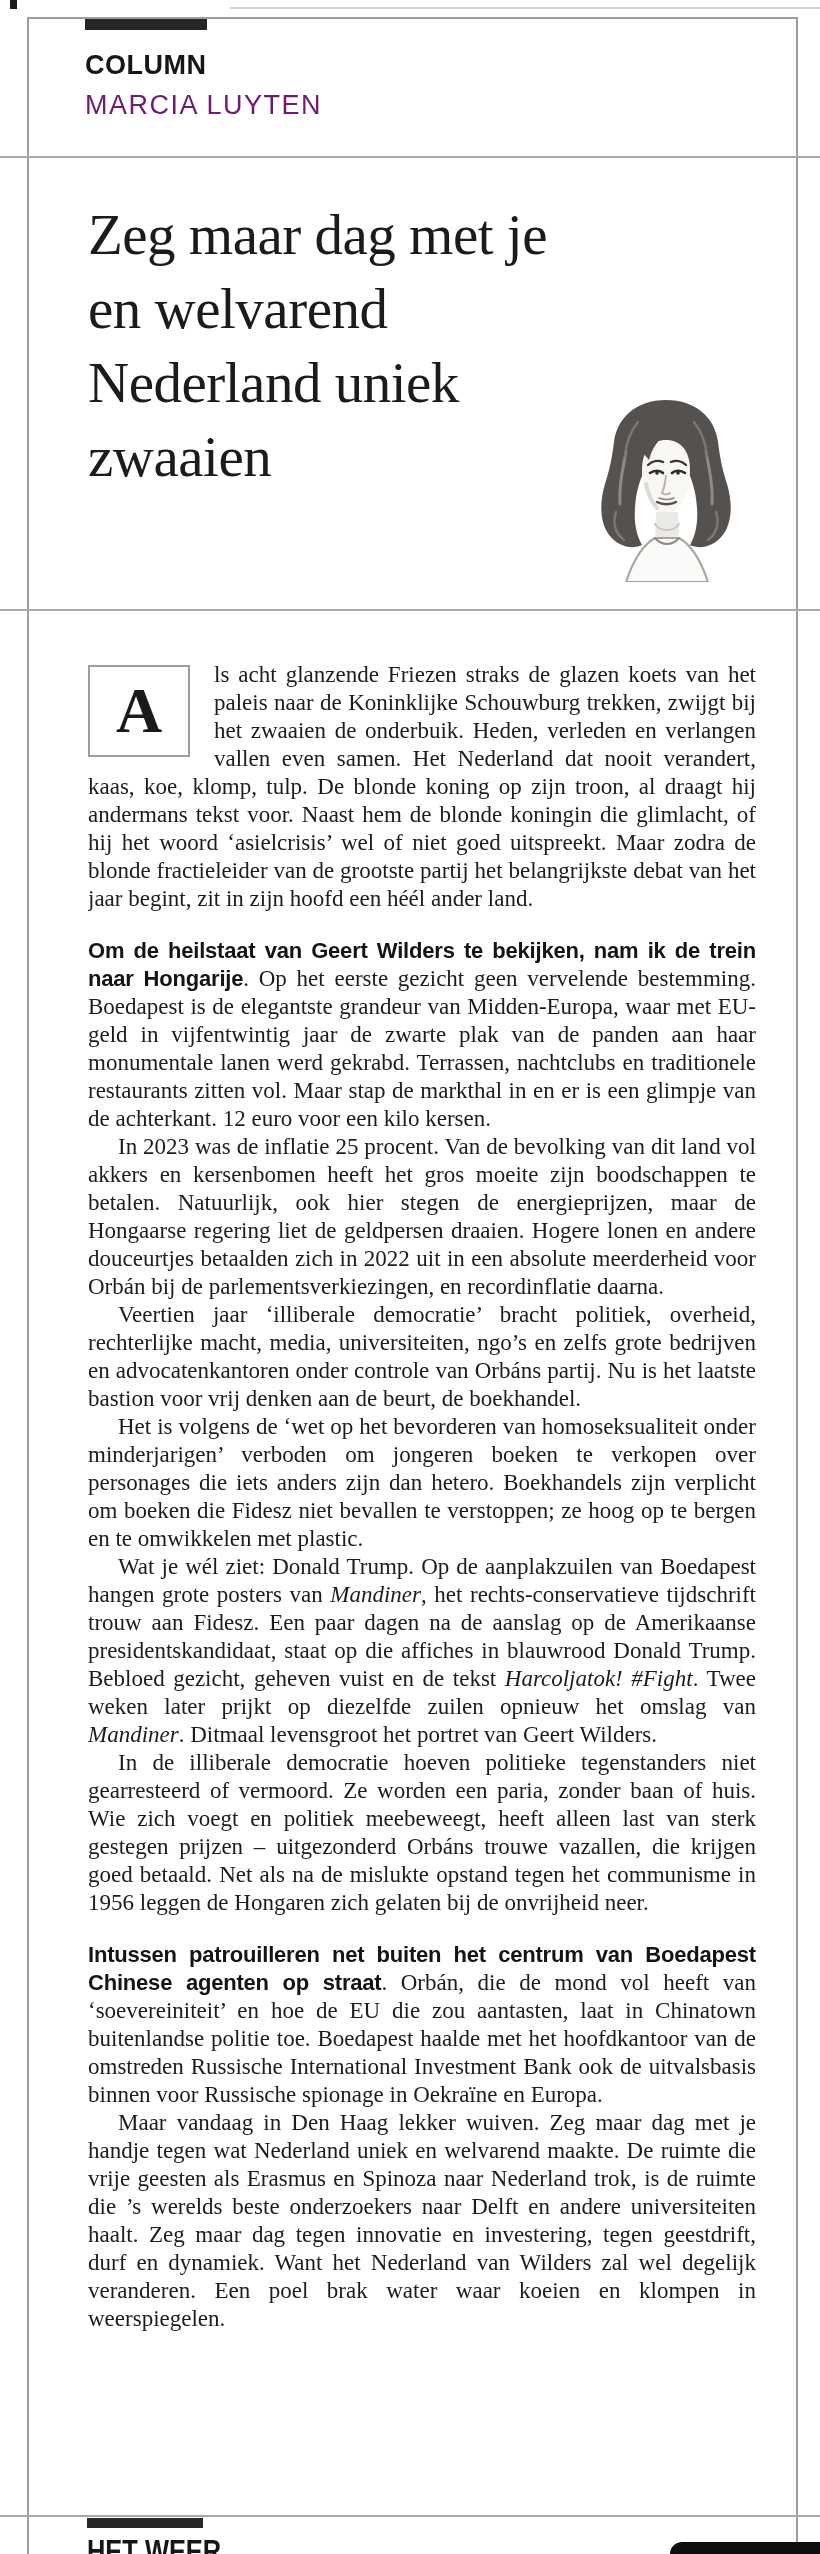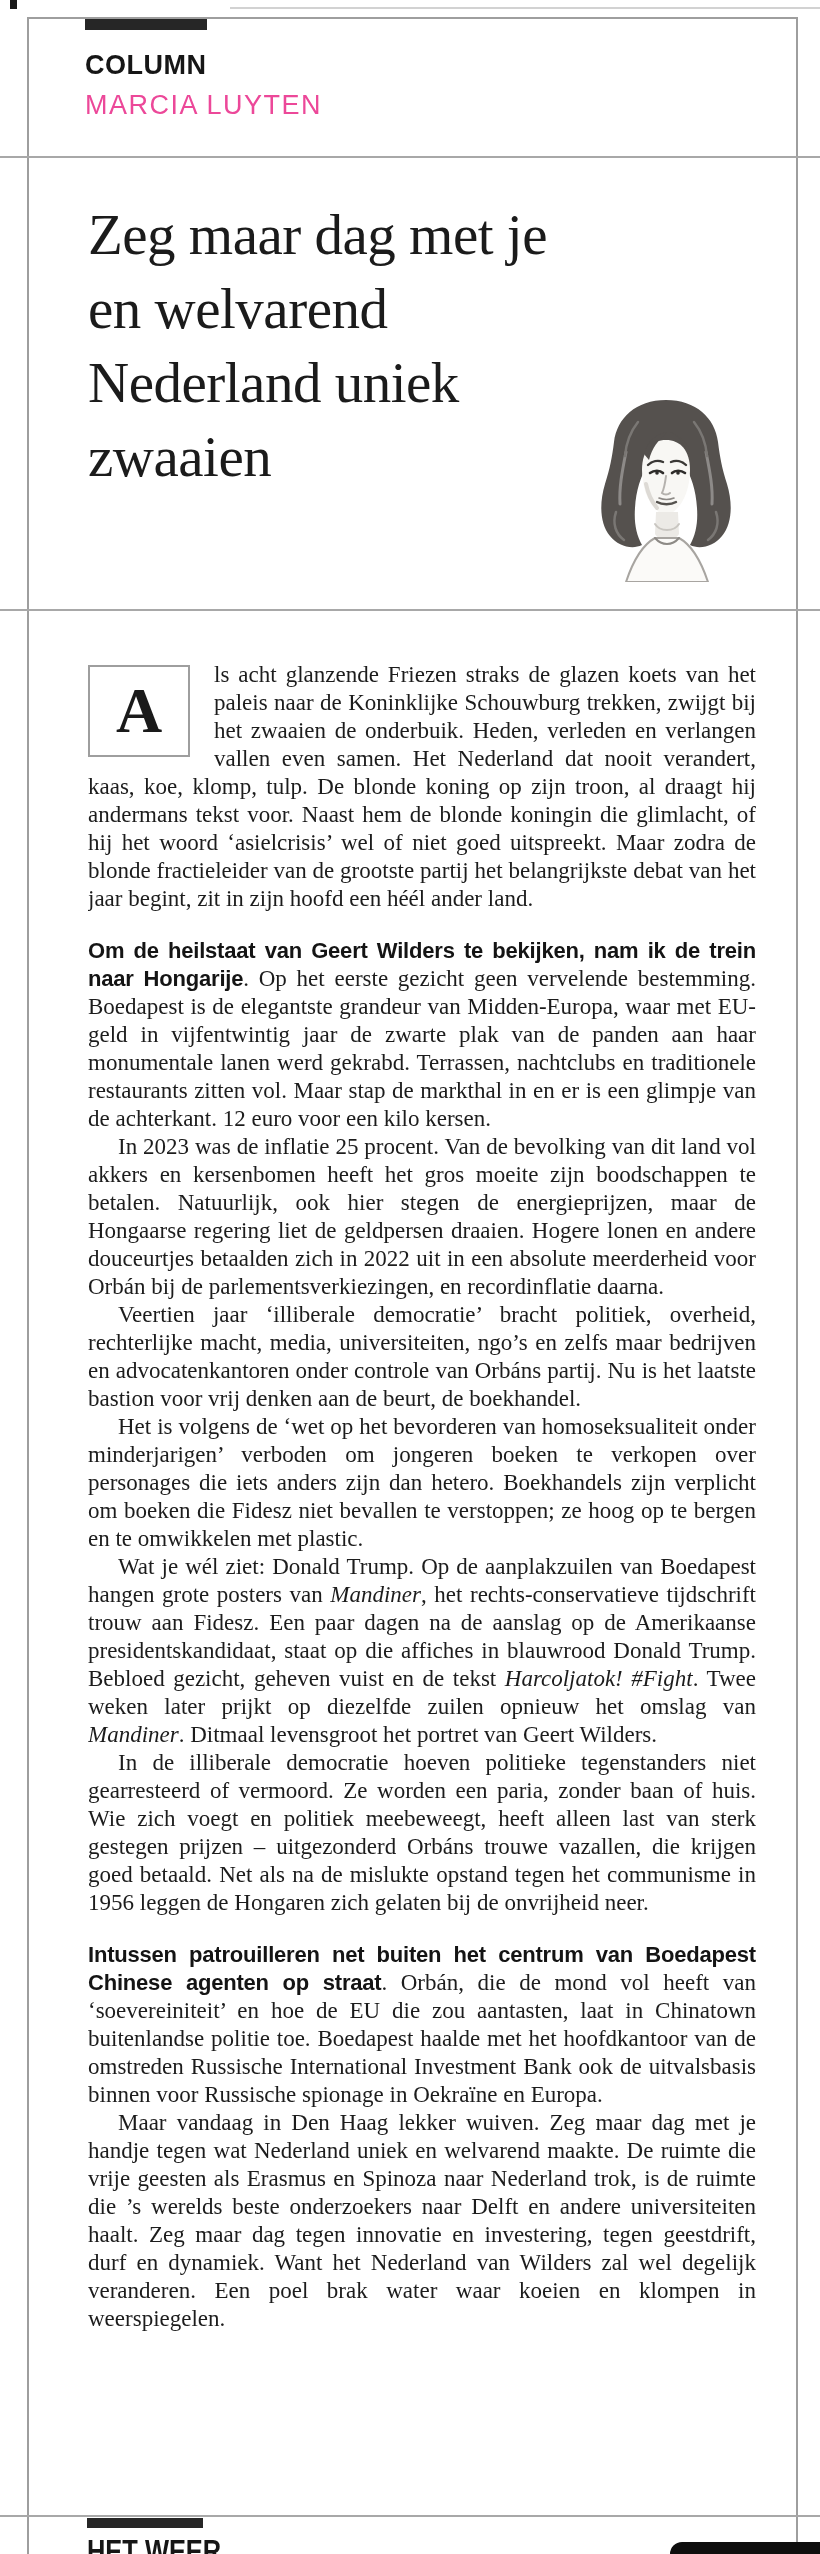--- a/index.html
+++ b/index.html
@@ -16,21 +16,21 @@
   .frame-ext.right{left:796px;top:2516px;height:38px;}
   .rule{position:absolute;left:0;width:820px;height:2px;background:#a8a8a8;}
   .rule.r1{top:156px;} .rule.r2{top:609px;} .rule.r3{top:2515px;}
 
   
   .tab{position:absolute;background:#262626;}
   .tab.kicker-tab{left:85px;top:19px;width:122px;height:11px;}
   .kicker{position:absolute;left:85px;top:50px;font-family:"Liberation Sans",sans-serif;
           font-weight:700;font-size:27px;letter-spacing:.5px;color:#161616;}
   .byline{position:absolute;left:85px;top:90px;font-family:"Liberation Sans",sans-serif;
-          font-size:27px;color:#ec4899;letter-spacing:1.5px;}
+          font-size:27px;color:#701a75;letter-spacing:1.5px;}
 
   
   .headline{position:absolute;left:88px;top:198px;width:560px;font-size:57px;line-height:74px;
             letter-spacing:-.5px;color:#1b1b1b;}
 
   
   .portrait{position:absolute;left:586px;top:392px;width:160px;height:190px;}
 
   
   .article{position:absolute;left:88px;top:661px;width:668px;height:1852px;overflow:hidden;
@@ -109,21 +109,21 @@
       </g>
     </svg>
   </div>
 
   <div class="article">
       <p class="drop"><span class="dropcap-box">
           <span>A</span>
         </span><span class="seg-normal">ls acht glanzende Friezen straks de glazen koets van het paleis naar de Koninklijke Schouwburg trekken, zwijgt bij het zwaaien de onderbuik. Heden, verleden en verlangen vallen even samen. Het Nederland dat nooit verandert, kaas, koe, klomp, tulp. De blonde koning op zijn troon, al draagt hij andermans tekst voor. Naast hem de blonde koningin die glimlacht, of hij het woord ‘asielcrisis’ wel of niet goed uitspreekt. Maar zodra de blonde fractieleider van de grootste partij het belangrijkste debat van het jaar begint, zit in zijn hoofd een héél ander land.</span></p>
       <p class="lead"><span class="seg-bold">Om de heilstaat van Geert Wilders te bekijken, nam ik de trein naar Hongarije</span><span class="seg-normal">. Op het eerste gezicht geen vervelende bestemming. Boedapest is de elegantste grandeur van Midden-Europa, waar met EU-geld in vijfentwintig jaar de zwarte plak van de panden aan haar monumentale lanen werd gekrabd. Terrassen, nachtclubs en traditionele restaurants zitten vol. Maar stap de markthal in en er is een glimpje van de achterkant. 12 euro voor een kilo kersen.</span></p>
       <p class="indent"><span class="seg-normal">In 2023 was de inflatie 25 procent. Van de bevolking van dit land vol akkers en kersenbomen heeft het gros moeite zijn boodschappen te betalen. Natuurlijk, ook hier stegen de energieprijzen, maar de Hongaarse regering liet de geldpersen draaien. Hogere lonen en andere douceurtjes betaalden zich in 2022 uit in een absolute meerderheid voor Orbán bij de parlementsverkiezingen, en recordinflatie daarna.</span></p>
-      <p class="indent"><span class="seg-normal">Veertien jaar ‘illiberale democratie’ bracht politiek, overheid, rechterlijke macht, media, universiteiten, ngo’s en zelfs maar bedrijven en advocatenkantoren onder controle van Orbáns partij. Nu is het laatste bastion voor vrij denken aan de beurt, de boekhandel.</span></p>
+      <p class="indent"><span class="seg-normal">Veertien jaar ‘illiberale democratie’ bracht politiek, overheid, rechterlijke macht, media, universiteiten, ngo’s en zelfs grote bedrijven en advocatenkantoren onder controle van Orbáns partij. Nu is het laatste bastion voor vrij denken aan de beurt, de boekhandel.</span></p>
       <p class="indent"><span class="seg-normal">Het is volgens de ‘wet op het bevorderen van homoseksualiteit onder minderjarigen’ verboden om jongeren boeken te verkopen over personages die iets anders zijn dan hetero. Boekhandels zijn verplicht om boeken die Fidesz niet bevallen te verstoppen; ze hoog op te bergen en te omwikkelen met plastic.</span></p>
       <p class="indent"><span class="seg-normal">Wat je wél ziet: Donald Trump. Op de aanplakzuilen van Boedapest hangen grote posters van </span><span class="seg-italic">Mandiner</span><span class="seg-normal">, het rechts-conservatieve tijdschrift trouw aan Fidesz. Een paar dagen na de aanslag op de Amerikaanse presidentskandidaat, staat op die affiches in blauwrood Donald Trump. Bebloed gezicht, geheven vuist en de tekst </span><span class="seg-italic">Harcoljatok! #Fight</span><span class="seg-normal">. Twee weken later prijkt op diezelfde zuilen opnieuw het omslag van </span><span class="seg-italic">Mandiner</span><span class="seg-normal">. Ditmaal levensgroot het portret van Geert Wilders.</span></p>
       <p class="indent"><span class="seg-normal">In de illiberale democratie hoeven politieke tegenstanders niet gearresteerd of vermoord. Ze worden een paria, zonder baan of huis. Wie zich voegt en politiek meebeweegt, heeft alleen last van sterk gestegen prijzen – uitgezonderd Orbáns trouwe vazallen, die krijgen goed betaald. Net als na de mislukte opstand tegen het communisme in 1956 leggen de Hongaren zich gelaten bij de onvrijheid neer.</span></p>
       <p class="lead"><span class="seg-bold">Intussen patrouilleren net buiten het centrum van Boedapest Chinese agenten op straat</span><span class="seg-normal">. Orbán, die de mond vol heeft van ‘soevereiniteit’ en hoe de EU die zou aantasten, laat in Chinatown buitenlandse politie toe. Boedapest haalde met het hoofdkantoor van de omstreden Russische International Investment Bank ook de uitvalsbasis binnen voor Russische spionage in Oekraïne en Europa.</span></p>
       <p class="indent"><span class="seg-normal">Maar vandaag in Den Haag lekker wuiven. Zeg maar dag met je handje tegen wat Nederland uniek en welvarend maakte. De ruimte die vrije geesten als Erasmus en Spinoza naar Nederland trok, is de ruimte die ’s werelds beste onderzoekers naar Delft en andere universiteiten haalt. Zeg maar dag tegen innovatie en investering, tegen geestdrift, durf en dynamiek. Want het Nederland van Wilders zal wel degelijk veranderen. Een poel brak water waar koeien en klompen in weerspiegelen.</span></p>
     </div>
 
   <div class="tab weather-tab"></div>
   <div class="weather-title">HET WEER</div>
   <div class="weather-pill"></div>

